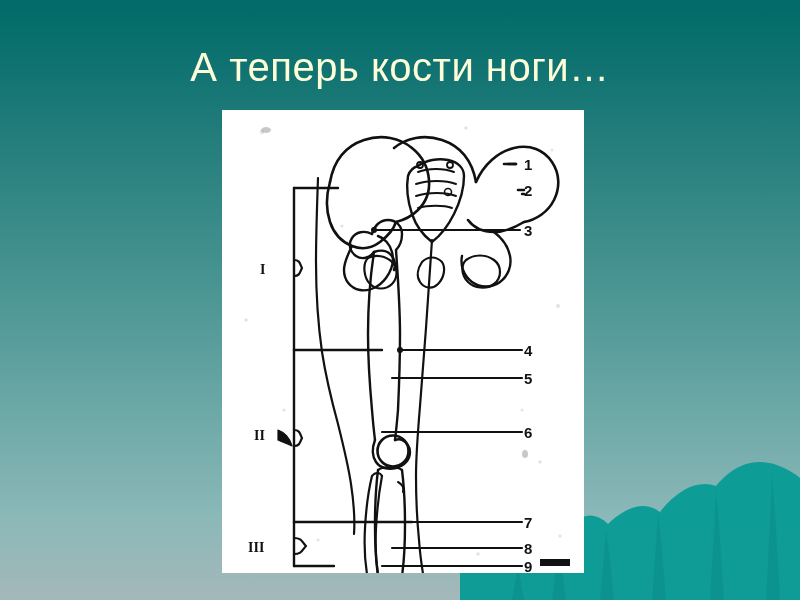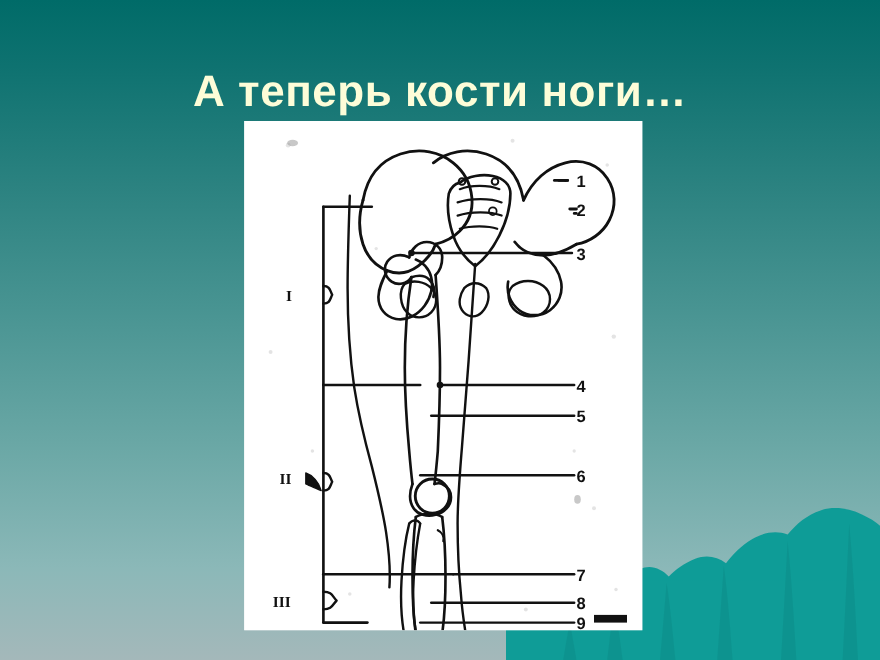--- a/index.html
+++ b/index.html
@@ -42,25 +42,24 @@
 
   
   #title {
     position: absolute;
     left: 0;
     top: 44px;
     width: 800px;
     text-align: center;
     font-size: 40px;
     line-height: 46px;
-    font-weight: 700;
+    font-weight: 400;
     color: #fdfdd8;
     letter-spacing: 0.5px;
     white-space: nowrap;
-    margin-top: 16px;
   }
 
   
   #figure-panel {
     position: absolute;
     left: 222px;
     top: 110px;
     width: 362px;
     height: 463px;
     background: #ffffff;

